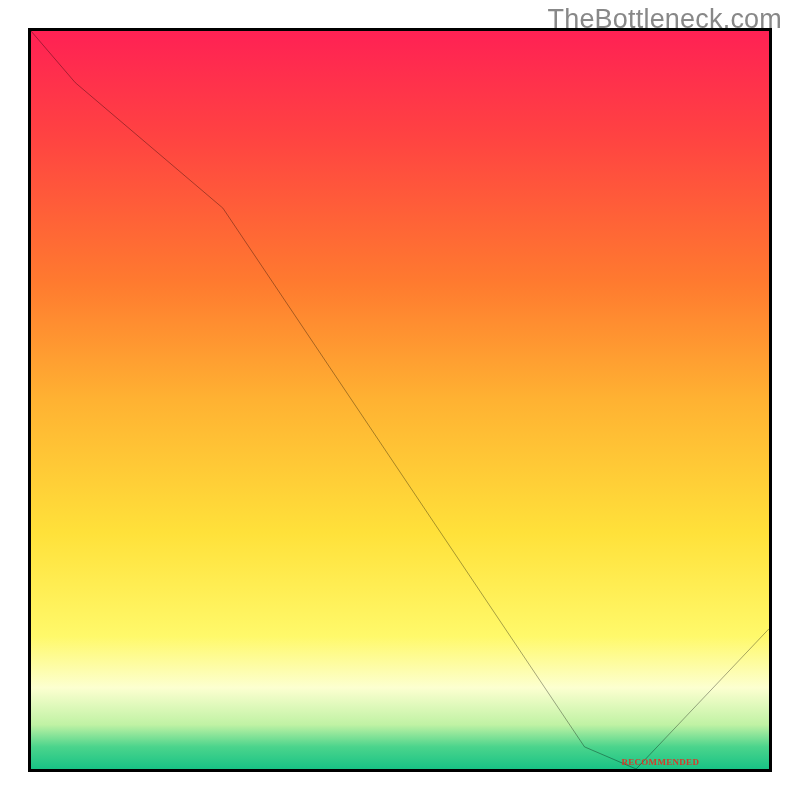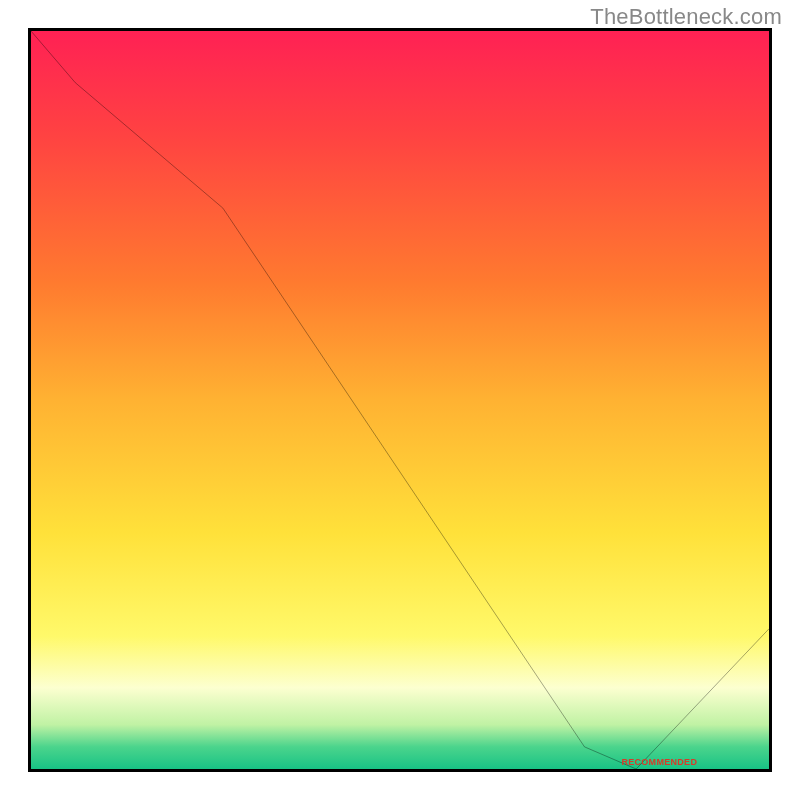--- a/index.html
+++ b/index.html
@@ -14,21 +14,21 @@
   .wrap {
     position: relative;
     width: 800px;
     height: 800px;
   }
   .attribution {
     position: absolute;
     top: 4px;
     right: 18px;
     color: #888888;
-    font-size: 22px;
+    font-size: 27px;
     font-weight: 500;
     letter-spacing: 0.2px;
   }
   .plot-frame {
     position: absolute;
     left: 28px;
     top: 28px;
     width: 744px;
     height: 744px;
     border: 3px solid #000;
@@ -59,20 +59,21 @@
     width: 100%;
     height: 100%;
   }
   .tiny-label {
     position: absolute;
     font-size: 9px;
     font-weight: 700;
     color: #d63b2a;
     letter-spacing: 0.3px;
     white-space: nowrap;
+    font-family: Liberation Serif, serif;
   }
 </style>
 </head>
 <body>
 
 <div class="wrap">
 
   <div class="attribution">TheBottleneck.com</div>
 
   <div class="plot-frame">

